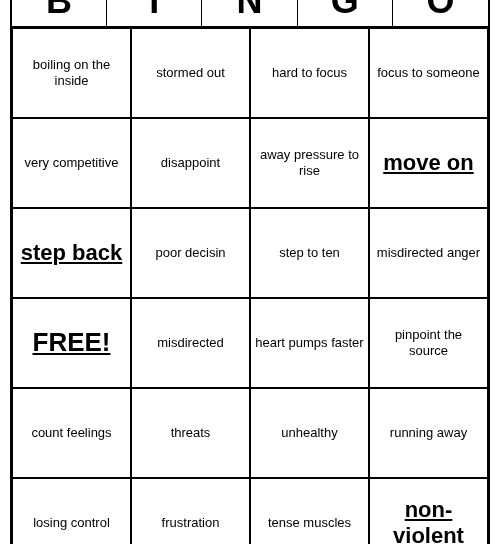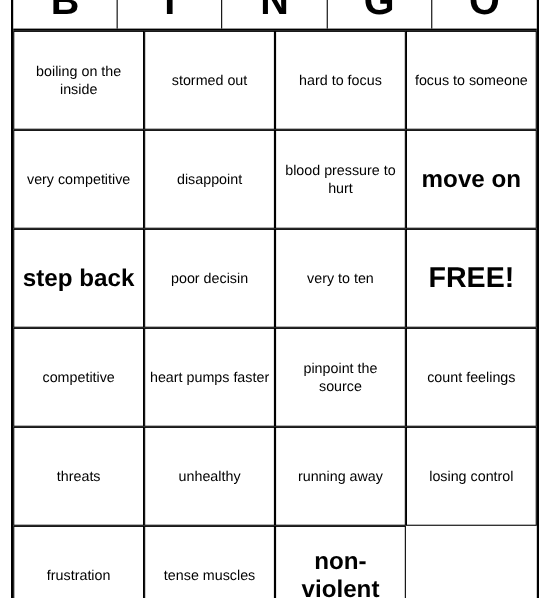--- a/index.html
+++ b/index.html
@@ -56,20 +56,21 @@
       text-align: center;
       padding: 4px;
       font-size: 13px;
       line-height: 1.2;
       word-break: break-word;
     }
 
     .bingo-cell.large-text {
       font-size: 22px;
       font-weight: bold;
+      text-decoration: underline;
     }
 
     .bingo-cell.free {
       font-size: 26px;
       font-weight: bold;
     }
   </style>
 </head>
 <body>
 
@@ -81,27 +82,28 @@
       <div class="bingo-header-cell">G</div>
       <div class="bingo-header-cell">O</div>
     </div>
   <div class="bingo-grid">
   <div class="bingo-cell">boiling on the inside</div>
       <div class="bingo-cell">stormed out</div>
       <div class="bingo-cell">hard to focus</div>
       <div class="bingo-cell">focus to someone</div>
       <div class="bingo-cell">very competitive</div>
       <div class="bingo-cell">disappoint</div>
-      <div class="bingo-cell">blood pressure to hurt</div>
+      <div class="bingo-cell">away pressure to rise</div>
       <div class="bingo-cell large-text">move on</div>
       <div class="bingo-cell large-text">step back</div>
       <div class="bingo-cell">poor decisin</div>
-      <div class="bingo-cell">very to ten</div>
+      <div class="bingo-cell">step to ten</div>
+      <div class="bingo-cell">misdirected anger</div>
       <div class="bingo-cell large-text free">FREE!</div>
-      <div class="bingo-cell">competitive</div>
+      <div class="bingo-cell">misdirected</div>
       <div class="bingo-cell">heart pumps faster</div>
       <div class="bingo-cell">pinpoint the source</div>
       <div class="bingo-cell">count feelings</div>
       <div class="bingo-cell">threats</div>
       <div class="bingo-cell">unhealthy</div>
       <div class="bingo-cell">running away</div>
       <div class="bingo-cell">losing control</div>
       <div class="bingo-cell">frustration</div>
       <div class="bingo-cell">tense muscles</div>
       <div class="bingo-cell large-text">non-violent</div>

